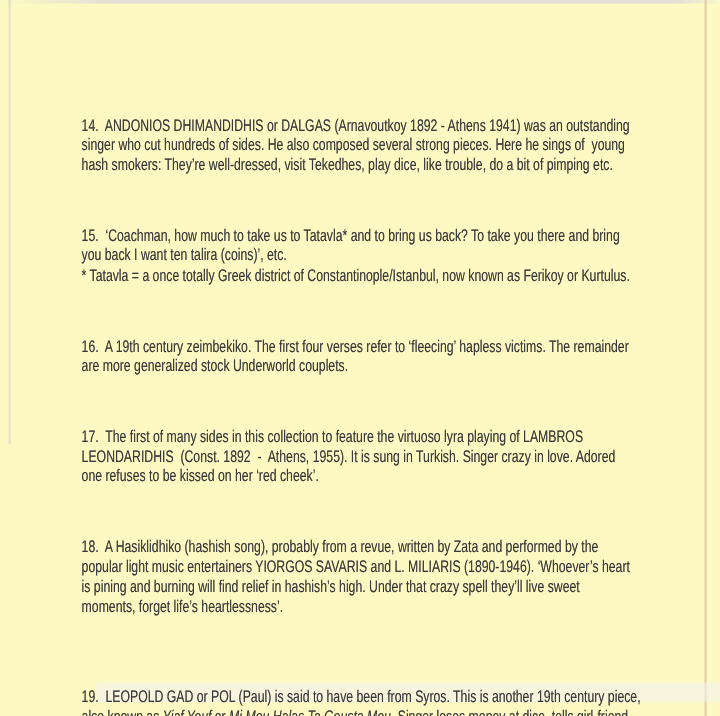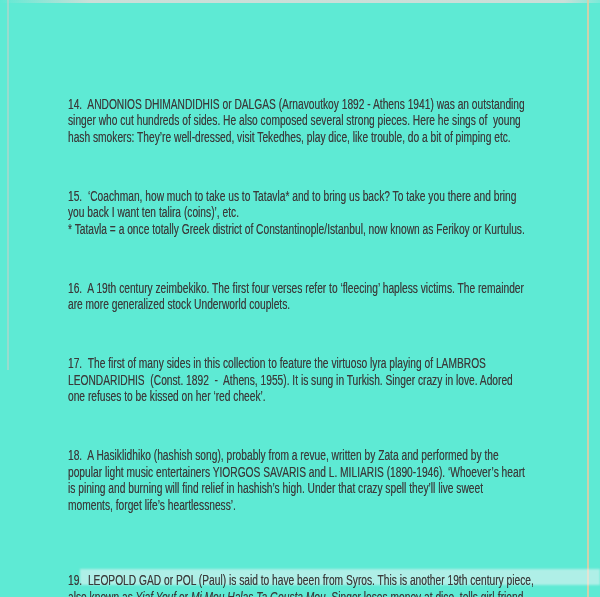--- a/index.html
+++ b/index.html
@@ -5,21 +5,21 @@
   html, body {
     margin: 0;
     padding: 0;
     background: #ffffff;
     font-family: "Liberation Sans", sans-serif;
   }
   .scan-page {
     position: relative;
     width: 600px;
     height: 597px;
-    background: #5eead4;
+    background: #fef9c3;
     overflow: hidden;
   }
   
   .edge-top {
     position: absolute;
     top: 0; left: 0;
     width: 600px; height: 3px;
     background: linear-gradient(to right,
       rgba(236,235,232,0) 0%,
       rgba(222,221,217,0.85) 15%,

